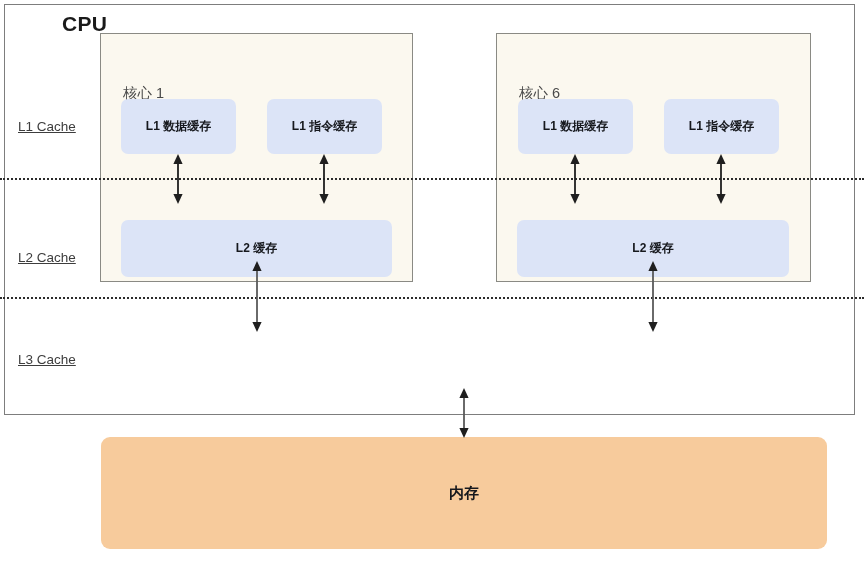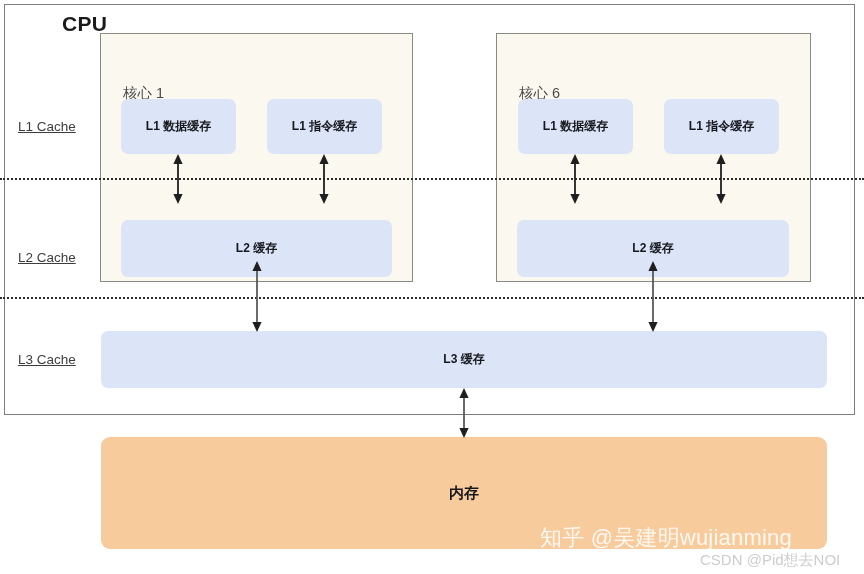--- a/index.html
+++ b/index.html
@@ -185,21 +185,20 @@
   <div class="dotted-sep" id="sep-l2-l3"></div>
 
   <div class="cache-blue l1-box" id="l1d-core1">L1 数据缓存</div>
   <div class="cache-blue l1-box" id="l1i-core1">L1 指令缓存</div>
   <div class="cache-blue l2-box" id="l2-core1">L2 缓存</div>
 
   <div class="cache-blue l1-box" id="l1d-core2">L1 数据缓存</div>
   <div class="cache-blue l1-box" id="l1i-core2">L1 指令缓存</div>
   <div class="cache-blue l2-box" id="l2-core2">L2 缓存</div>
 
-  <div class="cache-blue" id="l3-box">L3 缓存</div>
 
   <div id="memory-box">内存</div>
 
   <div class="arrow" style="left:171px; top:153px;">
     <svg width="14" height="52" viewBox="0 0 14 52">
       <line x1="7" y1="9" x2="7" y2="43" stroke="#1f1f1f" stroke-width="1.8"></line>
       <polygon points="7,1 2.4,11 11.6,11" fill="#1f1f1f"></polygon>
       <polygon points="7,51 2.4,41 11.6,41" fill="#1f1f1f"></polygon>
     </svg>
   </div>
@@ -245,16 +244,14 @@
   </div>
 
   <div class="arrow" style="left:457px; top:387px;">
     <svg width="14" height="52" viewBox="0 0 14 52">
       <line x1="7" y1="9" x2="7" y2="43" stroke="#5a5a5a" stroke-width="1.8"></line>
       <polygon points="7,1 2.4,11 11.6,11" fill="#1f1f1f"></polygon>
       <polygon points="7,51 2.4,41 11.6,41" fill="#1f1f1f"></polygon>
     </svg>
   </div>
 
-  <div id="watermark-zhihu">知乎 @吴建明wujianming</div>
-  <div id="watermark-csdn">CSDN @Pid想去NOI</div>
 
 </div>
 
 </body></html>

